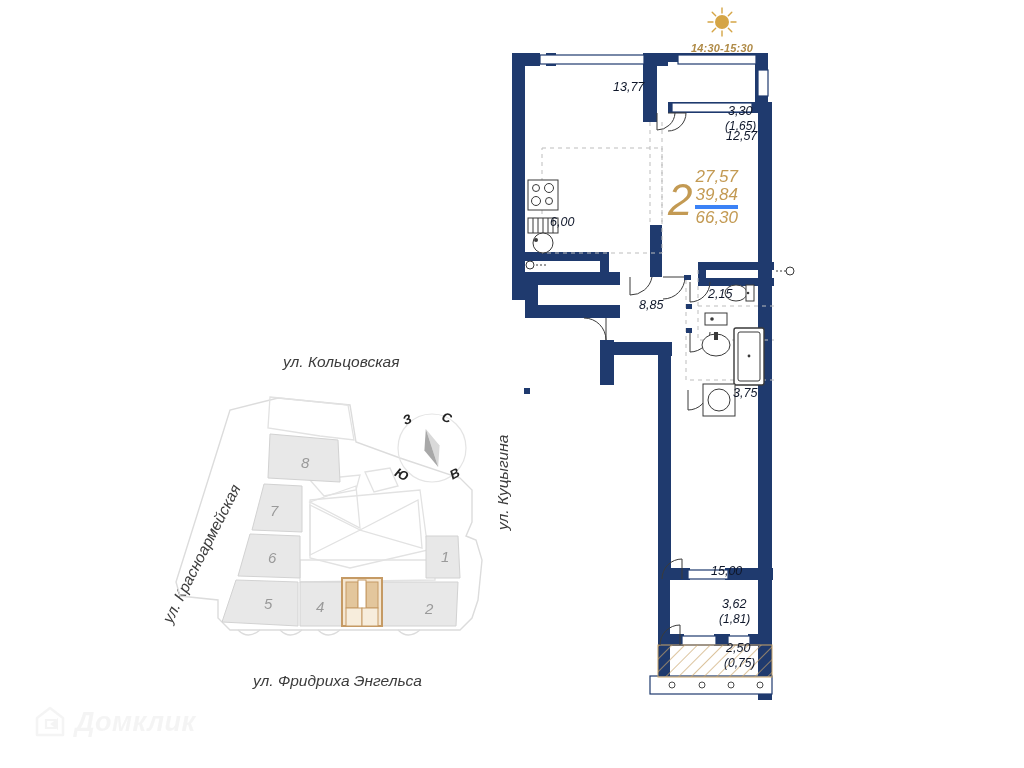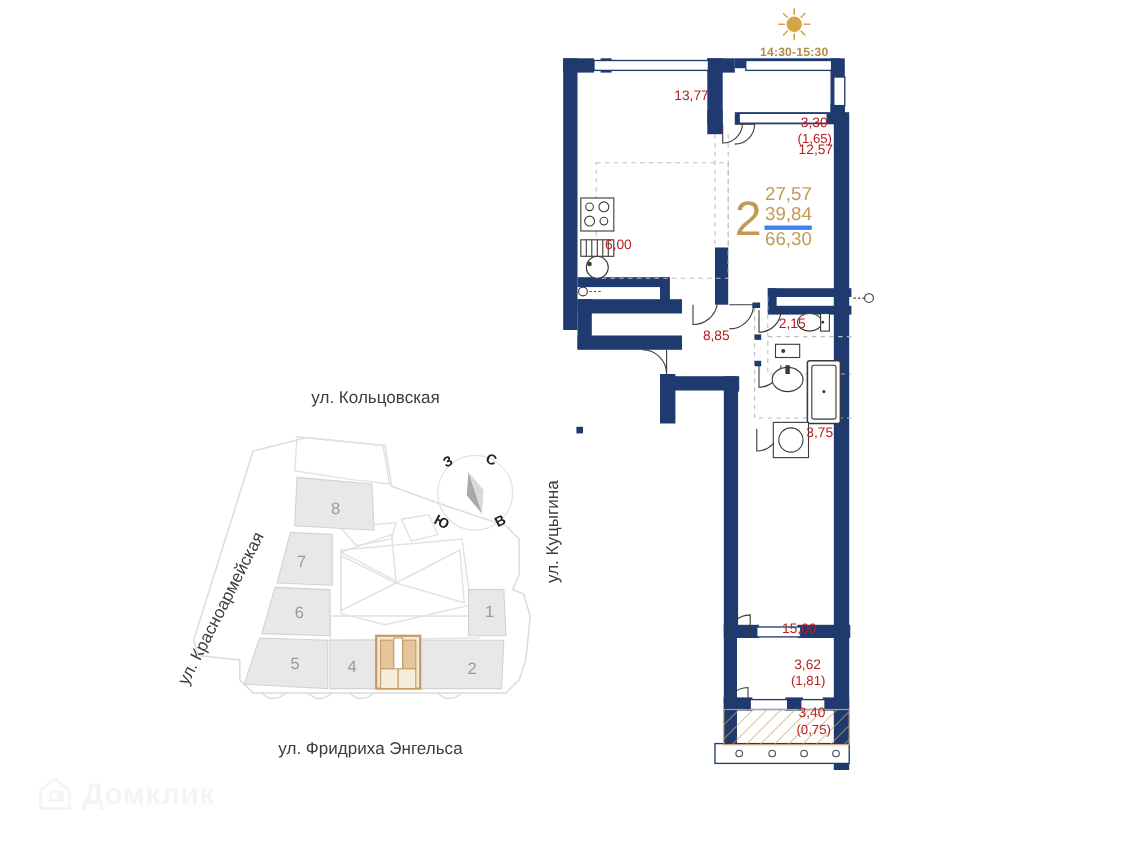--- a/index.html
+++ b/index.html
@@ -3,36 +3,36 @@
 <meta charset="utf-8">
 <style>
   * { box-sizing: border-box; }
   html, body {
     margin: 0; padding: 0;
     width: 1024px; height: 768px;
     background: #ffffff;
     font-family: "Liberation Sans", sans-serif;
     overflow: hidden;
   }
-  #root { position: relative; width: 841px; height: 768px; background:#fff; }
+  #root { position: relative; width: 841px; height: 768px; background:#fff;font-style:italic; }
 
   
   .sun-wrap { position: absolute; text-align: center; }
   .sun-label {
     font-size: 11px; font-weight: bold; color: #b08b47;
     letter-spacing: .2px; white-space: nowrap; margin-top: 2px;
   }
   .sun-svg { display:block; margin: 0 auto; }
 
   
   #plan { position: absolute; left: 500px; top: 40px; width: 300px; height: 660px; }
   #plan svg { display: block; }
 
   .area-lbl {
-    position: absolute; color: #b91c1c; font-size: 12.5px;
+    position: absolute; color: #0f172a; font-size: 12.5px;
     white-space: nowrap; font-family: "Liberation Sans", sans-serif; text-align: right;
   }
   .area-lbl.small { font-size: 12px; }
 
   
   #apt-badge { position: absolute; left: 668px; top: 168px; display: flex; align-items: center; }
   #apt-rooms {
     font-size: 44px; color: #c39a53; line-height: 1;
     font-family: "Liberation Sans", sans-serif; font-weight: 400;
     margin-right: 3px; position: relative; top: 2px;
@@ -281,21 +281,21 @@
 
     <div class="area-lbl" style="left:208px; top:247px;">2,15</div>
 
     <div class="area-lbl" style="left:233px; top:346px;">3,75</div>
 
     <div class="area-lbl" style="left:211px; top:524px;">15,00</div>
 
     <div class="area-lbl" style="left:222px; top:557px;">3,62</div>
     <div class="area-lbl small" style="left:219px; top:572px;">(1,81)</div>
 
-    <div class="area-lbl" style="left:226px; top:601px;">3,40</div>
+    <div class="area-lbl" style="left:226px; top:601px;">2,50</div>
     <div class="area-lbl small" style="left:224px; top:616px;">(0,75)</div>
   </div>
 
   <div id="apt-badge">
     <div id="apt-rooms">2</div>
     <div id="apt-areas">
       <span>27,57</span>
       <span>39,84</span>
       <span class="total">66,30</span>
     </div>

